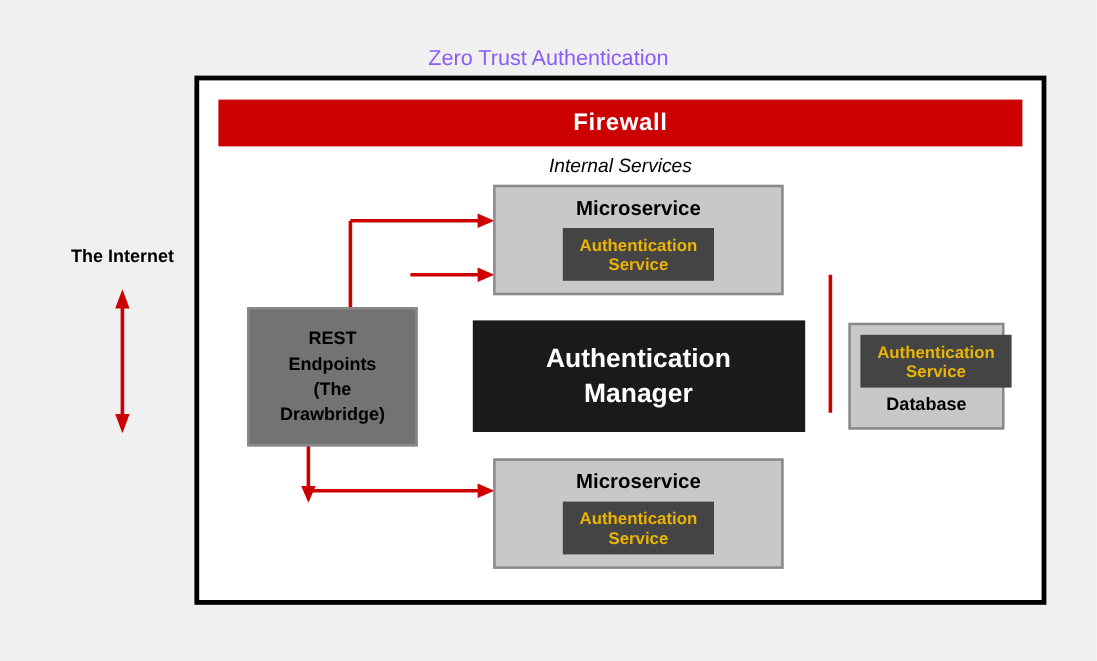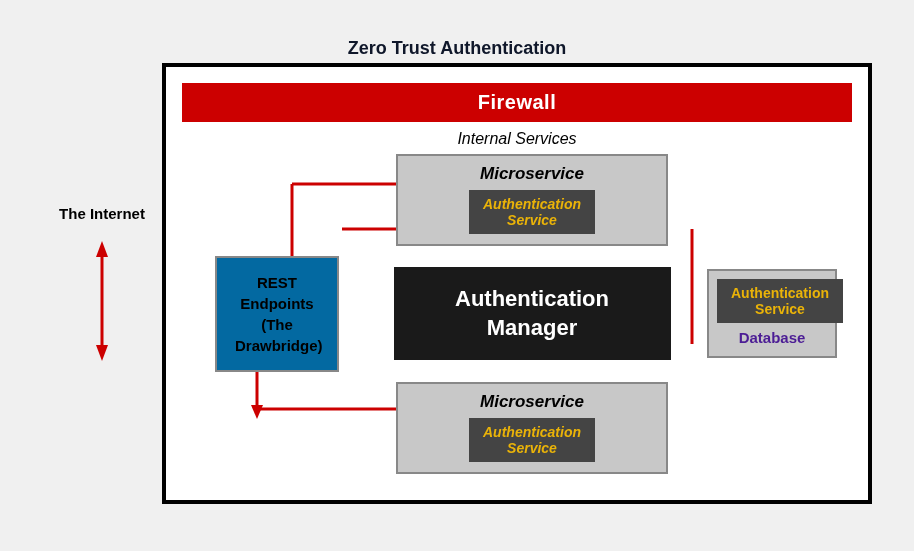--- a/index.html
+++ b/index.html
@@ -16,23 +16,23 @@
 
     .diagram-wrapper {
       width: 870px;
       background: #f0f0f0;
       padding: 10px 20px 20px;
     }
 
     .diagram-title {
       text-align: center;
       font-size: 18px;
-      font-weight: bold;
+      font-weight: normal;
       margin-bottom: 4px;
-      color: #0f172a;
+      color: #8b5cf6;
     }
 
     .outer-container {
       display: flex;
       flex-direction: row;
       align-items: stretch;
       position: relative;
     }
 
     
@@ -95,51 +95,50 @@
     .left-col {
       display: flex;
       flex-direction: column;
       align-items: center;
       justify-content: center;
       width: 170px;
       position: relative;
     }
 
     .drawbridge-box {
-      background: #0369a1;
+      background: #737373;
       border: 2px solid #888;
       padding: 14px 18px;
       text-align: center;
       font-size: 15px;
       font-weight: bold;
       line-height: 1.4;
       color: #000;
-      width: 124px;
+      width: 142px;
     }
 
     
     .center-col {
       display: flex;
       flex-direction: column;
       align-items: center;
       justify-content: space-between;
       flex: 1;
       position: relative;
       padding: 0 10px;
       gap: 10px;
     }
 
     
     .microservice-box {
       background: #c8c8c8;
       border: 2px solid #888;
-      width: 272px;
+      width: 242px;
       text-align: center;
       padding: 8px 10px 10px;
-      font-style: italic;
     }
 
     .microservice-label {
       font-size: 17px;
       font-weight: bold;
       color: #000;
       margin-bottom: 6px;
     }
 
     .auth-service-badge {
@@ -178,21 +177,21 @@
       background: #c8c8c8;
       border: 2px solid #888;
       width: 130px;
       text-align: center;
       padding: 8px 8px 10px;
     }
 
     .database-label {
       font-size: 15px;
       font-weight: bold;
-      color: #4c1d95;
+      color: #000000;
       margin-top: 6px;
     }
 
     
     .arrows-svg {
       position: absolute;
       top: 0;
       left: 0;
       width: 100%;
       height: 100%;

